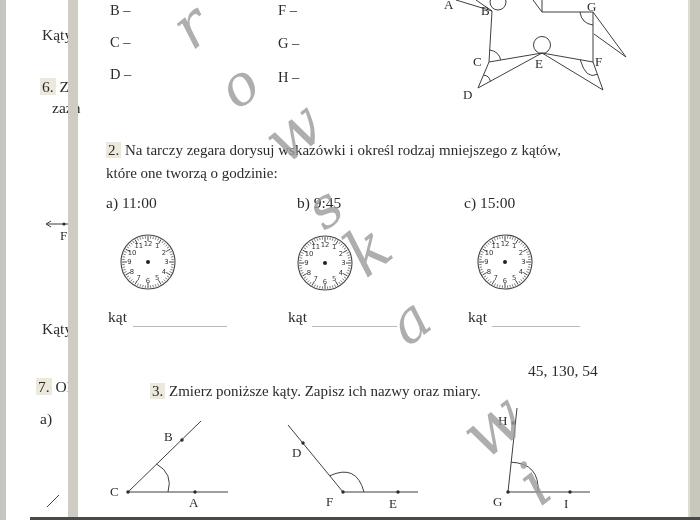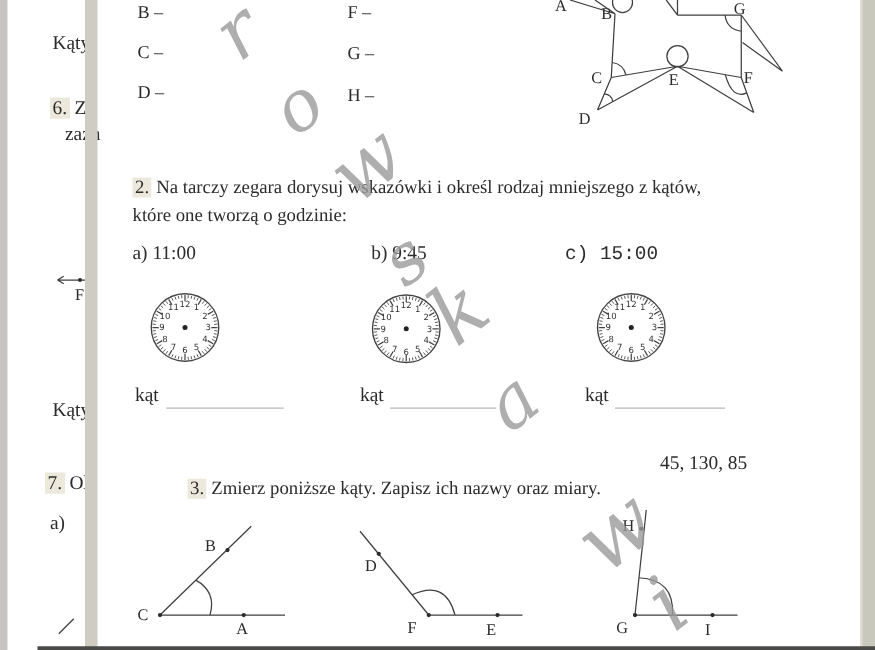--- a/index.html
+++ b/index.html
@@ -64,21 +64,21 @@
 <span class="txt t13" style="left:595px;top:54px;">F</span>
 <span class="txt t13" style="left:587px;top:-1px;">G</span>
 
 <div class="heading" style="left:106px;top:139px;">
   <div><span class="hl">2.</span> <span>Na tarczy zegara dorysuj wskazówki i określ rodzaj mniejszego z kątów,</span></div>
   <div>które one tworzą o godzinie:</div>
 </div>
 
 <span class="txt t15" style="left:106px;top:194px;"><span>a)</span> <span>11:00</span></span>
 <span class="txt t15" style="left:297px;top:194px;"><span>b)</span> <span>9:45</span></span>
-<span class="txt t15" style="left:452px;top:194px;font-family:Liberation Mono, monospace;"><span>c)</span> <span>15:00</span></span>
+<span class="txt t15" style="left:464px;top:194px;"><span>c)</span> <span>15:00</span></span>
 
 <svg class="clock" style="left:116px;top:230px;" width="64" height="64">
     <circle cx="32" cy="32" r="27" fill="none" stroke="#444" stroke-width="1.1"></circle>
     <line x1="32" y1="6" x2="32" y2="11" stroke="#444" stroke-width="1"></line>
     <line x1="34.71774004495899" y1="6.142430720424894" x2="34.456418886789855" y2="8.62873545884558" stroke="#444" stroke-width="0.7"></line>
     <line x1="37.40570396126174" y1="6.568162380921052" x2="36.88592473421734" y2="9.013531382755566" stroke="#444" stroke-width="0.7"></line>
     <line x1="40.03444185374863" y1="7.272530576326009" x2="39.26189936781127" y2="9.650171867063893" stroke="#444" stroke-width="0.7"></line>
     <line x1="42.5751527199708" y1="8.247818101292378" x2="41.5583111122813" y2="10.531681745398881" stroke="#444" stroke-width="0.7"></line>
     <line x1="45" y1="9.483339501604593" x2="42.5" y2="13.813466520526788" stroke="#444" stroke-width="1"></line>
     <line x1="47.2824165596043" y1="10.965558146251368" x2="45.812953428873115" y2="12.988100632188736" stroke="#444" stroke-width="0.7"></line>
@@ -302,21 +302,21 @@
     <circle cx="32" cy="32" r="2" fill="#222"></circle>
   </svg>
 
 <span class="txt t15" style="left:108px;top:308px;">kąt</span>
 <span class="txt t15" style="left:288px;top:308px;">kąt</span>
 <span class="txt t15" style="left:468px;top:308px;">kąt</span>
 <div class="underline" style="left:133px;top:325px;width:94px;"></div>
 <div class="underline" style="left:312px;top:325px;width:85px;"></div>
 <div class="underline" style="left:492px;top:325px;width:88px;"></div>
 
-<span class="txt t15" style="left:528px;top:362px;">45, 130, 85</span>
+<span class="txt t15" style="left:528px;top:362px;">45, 130, 54</span>
 
 <div class="heading" style="left:106px;top:380px;margin-left:44px;">
   <span class="hl">3.</span> <span>Zmierz poniższe kąty. Zapisz ich nazwy oraz miary.</span>
 </div>
 
 <span class="txt t13" style="left:164px;top:429px;">B</span>
 <span class="txt t13" style="left:110px;top:484px;">C</span>
 <span class="txt t13" style="left:189px;top:495px;">A</span>
 <span class="txt t13" style="left:292px;top:445px;">D</span>
 <span class="txt t13" style="left:326px;top:494px;">F</span>

